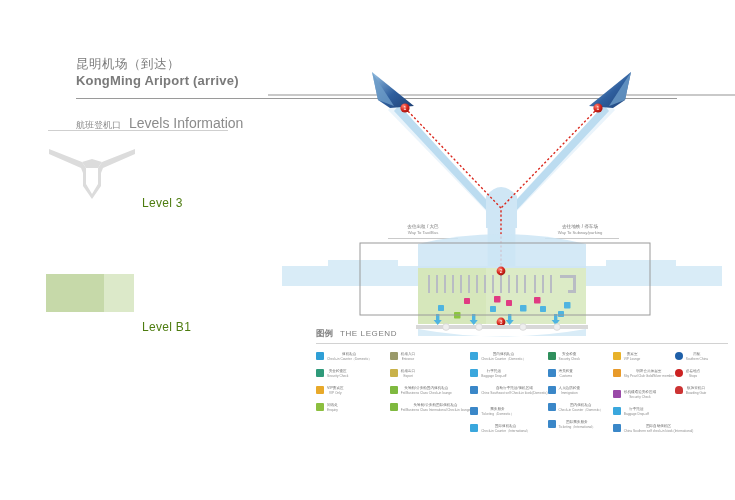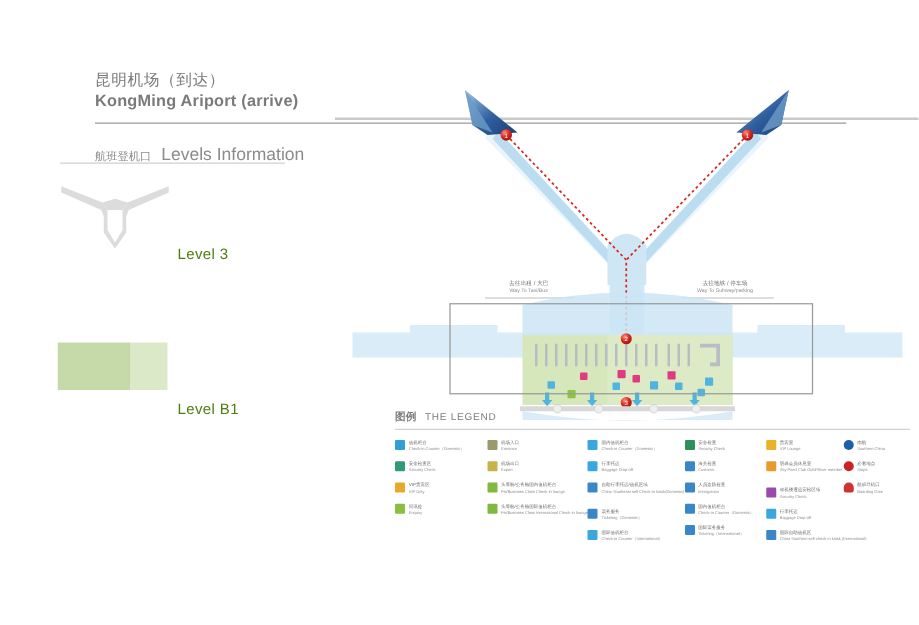--- a/index.html
+++ b/index.html
@@ -24,21 +24,21 @@
 
   .level-row{position:absolute;left:46px;width:190px;height:62px;}
   .level-row .label{position:absolute;left:96px;top:20px;font-size:12px;color:#4d7c0f;letter-spacing:.3px;margin-top:34px;}
   .lvl-fig{position:absolute;left:0;top:0;width:92px;height:62px;}
 
   
   .map{position:absolute;left:268px;top:28px;width:467px;height:320px;}
   .map svg{display:block;}
 
   
-  .legend{position:absolute;left:316px;top:328px;width:412px;}
+  .legend{position:absolute;left:316px;top:328px;width:412px;text-align:center;}
   .legend-head{display:flex;align-items:baseline;gap:7px;}
   .legend-head .cn{font-size:8.5px;color:#7d7d7d;font-weight:bold;}
   .legend-head .en{font-size:8px;color:#7d7d7d;letter-spacing:.6px;}
   .legend-rule{margin-top:3px;width:412px;height:1px;background:#d2d2d2;}
   .legend-cols{display:flex;margin-top:7px;}
   .legend-col{display:flex;flex-direction:column;}
   .lg-item{display:flex;align-items:flex-start;gap:3px;margin-bottom:5px;height:12px;}
   .lg-item.tall{height:16px;}
   .lg-ico{width:8px;height:8px;flex:0 0 8px;margin-top:1px;border-radius:1px;
           position:relative;display:block;}

